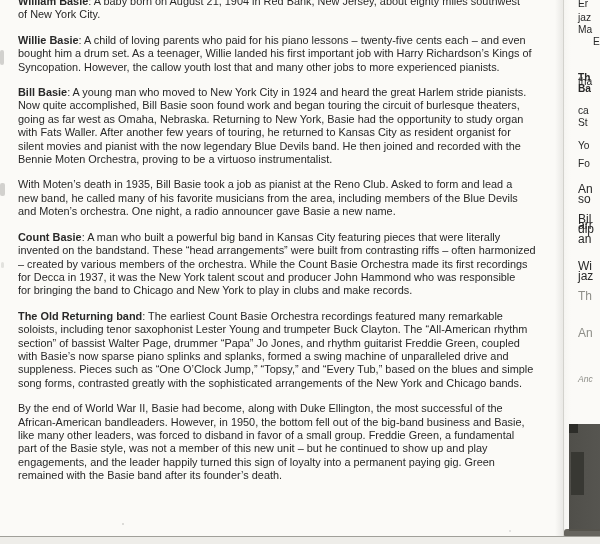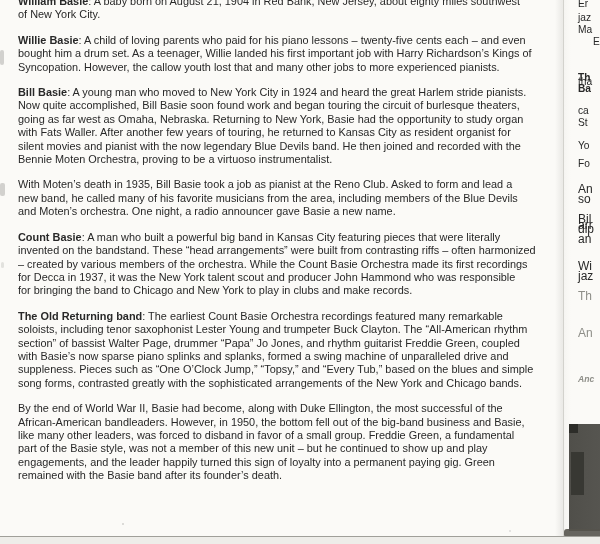--- a/index.html
+++ b/index.html
@@ -37,21 +37,21 @@
   }
   
   .right-col{
     position:absolute;left:578px;top:0;width:22px;height:430px;
     font-size:10.2px;line-height:11px;color:var(--ink,#282828);
   }
   .frag{position:absolute;left:0;white-space:nowrap;}
   .frag.b{font-weight:700;}
   .frag.m{color:var(--muted,#8e8e88);}
   .frag.sm{font-size:12px;}
-  .frag.xs{font-size:8.6px;font-style:italic;font-weight:bold;}
+  .frag.xs{font-size:8.6px;font-style:italic;}
   
   .dark-block{
     position:absolute;left:569px;top:424px;width:31px;height:107px;
     background:linear-gradient(to right, var(--dark-block,#504f4a), #565550);
   }
   .dark-notch{position:absolute;left:0;top:0;width:9px;height:9px;background:var(--dark-notch,#2d2d29);}
   .dark-patch{position:absolute;left:2px;top:28px;width:13px;height:43px;background:var(--dark-patch,#383833);}
   .dark-smear{
     position:absolute;left:564px;top:529px;width:36px;height:8px;
     background:#55534c;border-radius:3px 0 0 2px;opacity:0.9;

